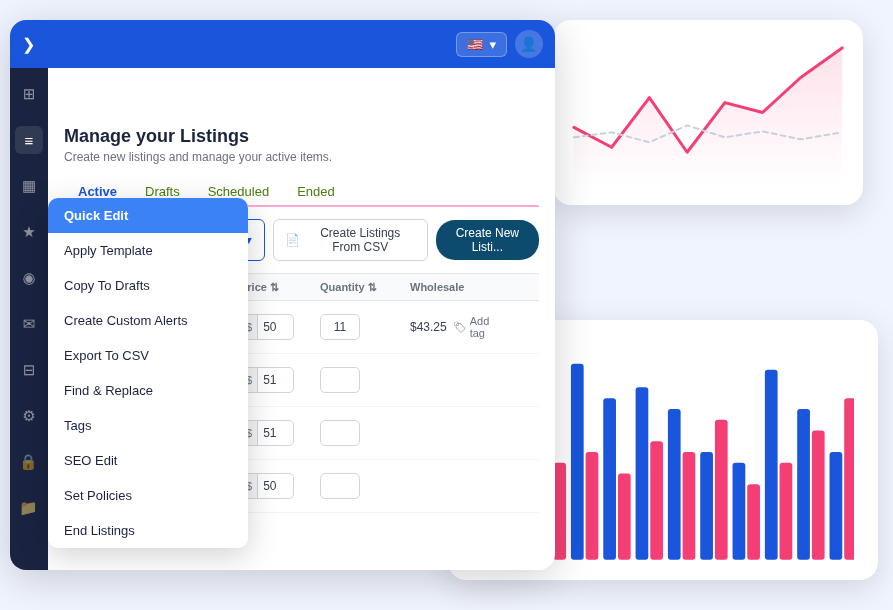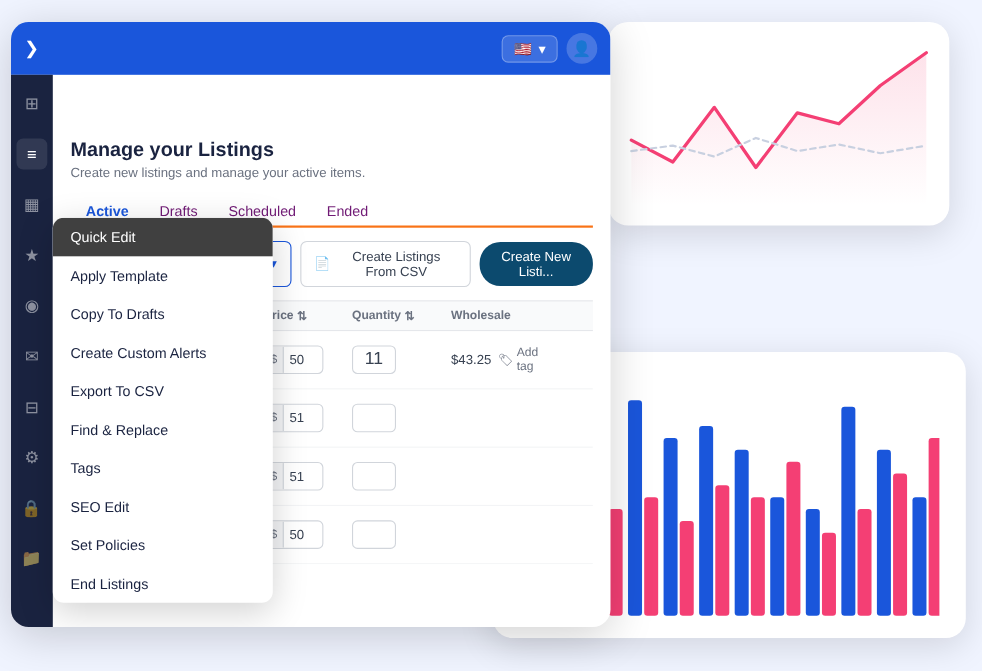--- a/index.html
+++ b/index.html
@@ -128,26 +128,26 @@
       font-size: 12px;
       color: #6b7280;
       margin-bottom: 14px;
     }
 
     
     .tabs {
       display: flex;
       gap: 0;
       margin-bottom: 12px;
-      border-bottom: 2px solid #f97316;
+      border-bottom: 2px solid #f9a8d4;
     }
     .tab {
       padding: 6px 14px;
       font-size: 13px;
-      color: #701a75;
+      color: #4d7c0f;
       cursor: pointer;
       border-bottom: 2px solid transparent;
       margin-bottom: -2px;
     }
     .tab.active {
       color: #1a56db;
       border-bottom-color: #1a56db;
       font-weight: 600;
     }
 
@@ -276,21 +276,21 @@
     }
 
     .qty-input {
       border: 1px solid #d1d5db;
       border-radius: 5px;
       height: 26px;
       width: 40px;
       display: flex;
       align-items: center;
       justify-content: center;
-      font-size: 16px;
+      font-size: 12px;
     }
 
     .wholesale-val {
       font-size: 12px;
       color: #374151;
     }
 
     
     .dropdown-menu {
       position: absolute;
@@ -305,23 +305,23 @@
     }
     .dropdown-item {
       padding: 10px 16px;
       font-size: 13px;
       color: #1a2340;
       cursor: pointer;
       display: flex;
       align-items: center;
     }
     .dropdown-item.active {
-      background: #404040;
+      background: #3b82f6;
       color: #fff;
-      font-weight: 400;
+      font-weight: 700;
     }
 
     
     .chart-card-line {
       position: absolute;
       right: 30px;
       top: 20px;
       width: 310px;
       height: 185px;
       background: #fff;

